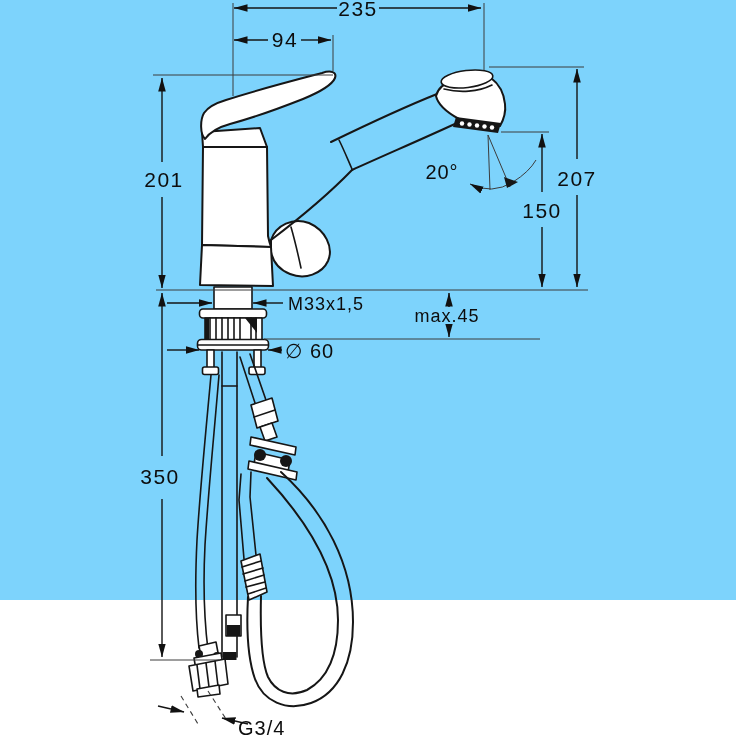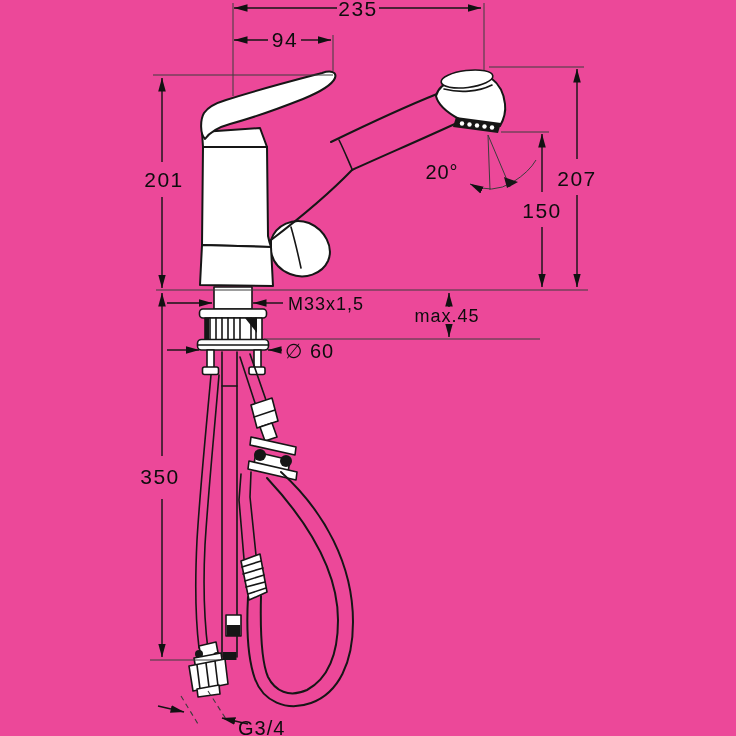--- a/index.html
+++ b/index.html
@@ -1,17 +1,17 @@
 <!DOCTYPE html>
 <html><head>
 <meta charset="utf-8">
 <style>
   html,body{margin:0;padding:0;background:#ffffff;}
   body{width:736px;height:736px;overflow:hidden;font-family:"Liberation Sans",sans-serif;}
-  .stage{position:relative;width:736px;height:736px;background:#ec4899;}
+  .stage{position:relative;width:736px;height:600px;background:#7dd3fc;}
   svg{display:block;}
   .thin{stroke:#3c3c3c;stroke-width:1;fill:none;}
   .dim{stroke:#141414;stroke-width:1.4;fill:none;}
   .dashed{stroke:#3c3c3c;stroke-width:1.1;fill:none;stroke-dasharray:5 4;}
   .draw{stroke:#161616;stroke-width:2;fill:none;stroke-linecap:round;stroke-linejoin:round;}
   .drawf{stroke:#161616;stroke-width:2;fill:#ffffff;stroke-linejoin:round;}
   .draw1{stroke:#161616;stroke-width:1.6;fill:none;stroke-linecap:round;stroke-linejoin:round;}
   .drawf1{stroke:#161616;stroke-width:1.6;fill:#ffffff;stroke-linejoin:round;}
   .darkf{fill:#161616;stroke:none;}
   .txt{font-family:"Liberation Sans",sans-serif;font-size:21px;fill:#0d0d0d;letter-spacing:1.5px;}

